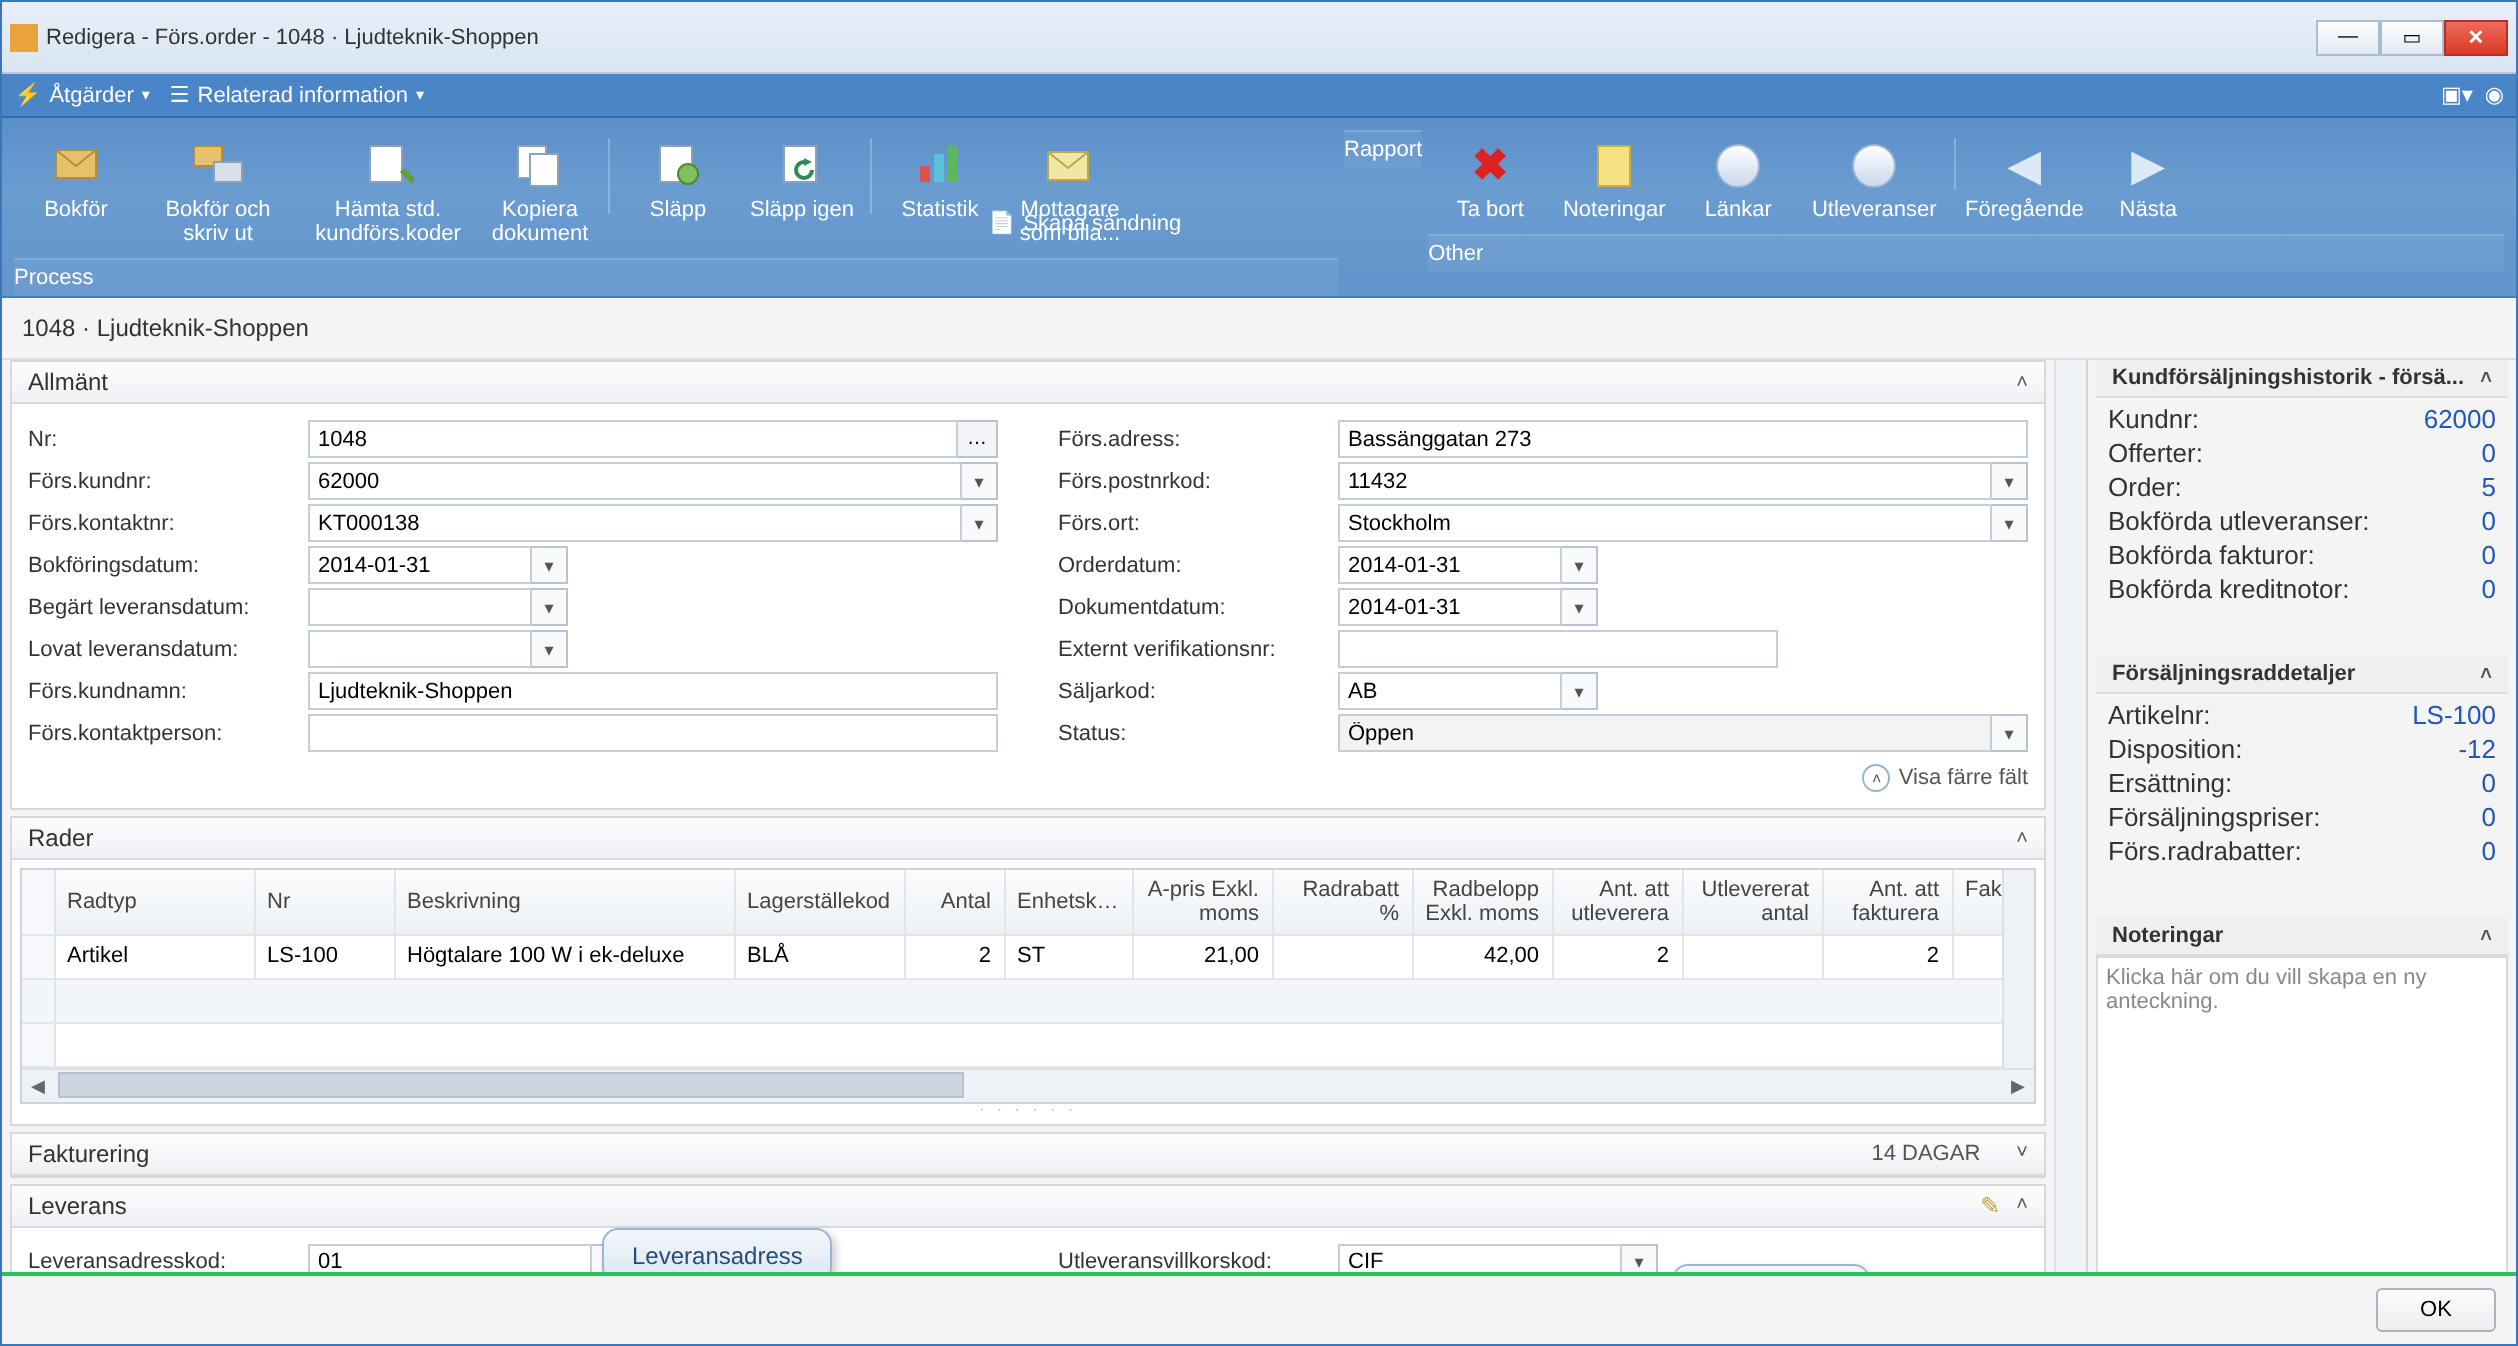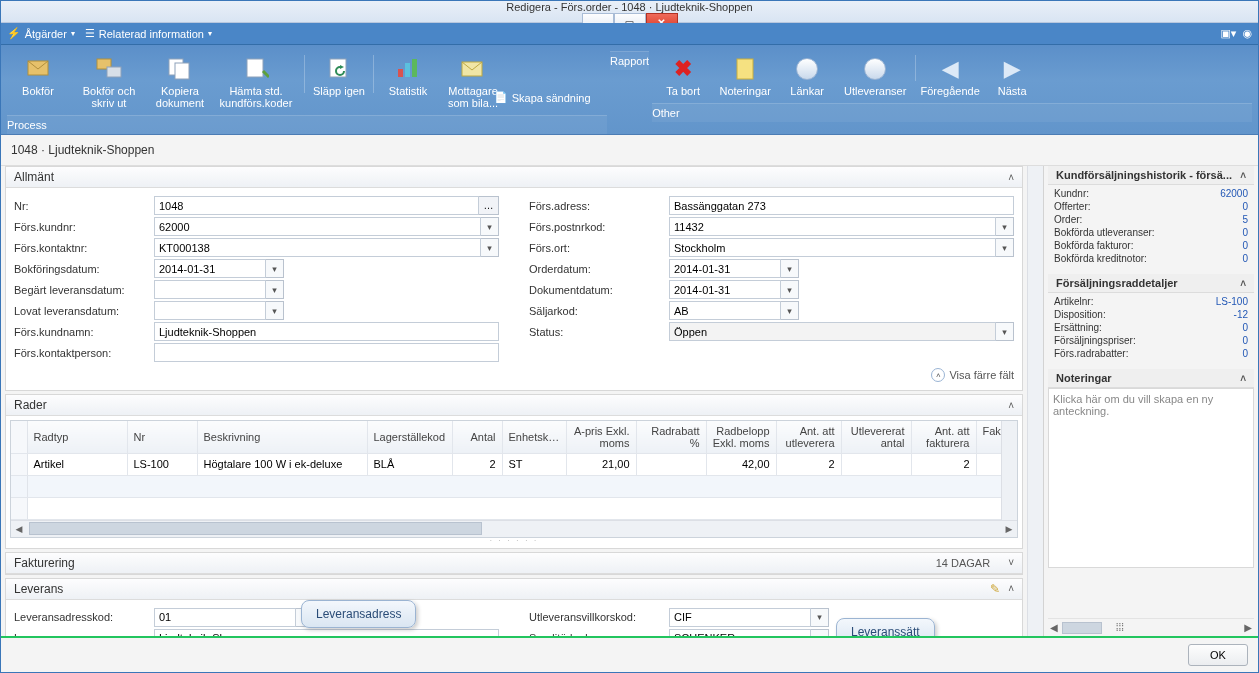--- a/index.html
+++ b/index.html
@@ -15,27 +15,26 @@
       width: 1259px;
       height: 673px;
       border: 1px solid #3a76b8;
       background: #f8f8f8;
       position: relative;
       display: flex;
       flex-direction: column;
     }
     
     .titlebar {
-      height: 22px;
+      height: 36px;
       background: linear-gradient(#e9eff8, #d9e5f3);
       display: flex;
       align-items: center;
       padding: 0 4px;
       border-bottom: 1px solid #b8c7de;
-      flex-direction: column;
     }
     .titlebar-icon {
       width: 14px; height: 14px;
       margin-right: 4px;
       background: #e9a23c;
     }
     .titlebar-title { flex: 1; color: #333; }
     .window-controls { display: flex; gap: 0; }
     .win-btn {
       width: 32px; height: 18px;
@@ -137,21 +136,21 @@
     .scroll-y {
       overflow-y: auto;
       flex:1;
     }
     .side-col {
       width: 215px;
       border-left: 1px solid #d3d3d3;
       padding: 0 4px;
       display:flex;
       flex-direction:column;
-      gap:0;
+      gap:16px;
       overflow:hidden;
       justify-content:space-between;
     }
     
     .section {
       background: #fff;
       border: 1px solid #d8d8d8;
       margin-bottom: 3px;
     }
     .section-hdr {
@@ -236,21 +235,21 @@
       background: linear-gradient(#f3f7fc,#dae6f2);
       border:1px solid #9bb4d2;
       border-radius:8px;
       padding: 6px 14px;
       font-size:12px;
       color:#2a4c77;
       box-shadow: 2px 2px 4px rgba(0,0,0,0.2);
       z-index:50;
     }
     
-    .kv { display:flex; font-size:10px; padding:1px 2px; }
+    .kv { display:flex; font-size:13px; padding:1px 2px; }
     .kv label { flex:1; color:#333; }
     .kv .v { color:#2257b5; cursor:pointer; text-decoration:none; }
     .notes-area { height:180px; border:1px solid #d9d9d9; background:#fff; padding:4px; font-size:11px; color:#888;}
     .sidebar-footer { height:18px; display:flex; align-items:center; border-top:1px solid #e3e3e3; padding:0 2px; gap:4px; font-size:10px; color:#666;}
     
     .bottom-bar {
       border-top:2px solid #22c55e;
       background:#f4f4f4;
       padding:6px 10px;
       display:flex;
@@ -319,39 +318,48 @@
         </div>
         <div class="ribbon-btn ribbon-btn-wide">
           <div class="ricon">
             <svg width="28" height="24">
                 <rect x="2" y="2" width="14" height="10" fill="#e6c16b" stroke="#b08f3c"></rect>
                 <rect x="12" y="10" width="14" height="10" fill="#d7dfe8" stroke="#8da1ba"></rect>
               </svg>
           </div>
           <span>Bokför och skriv ut</span>
         </div>
+        <div class="ribbon-btn" style="width:90px">
+          <div class="ricon">
+            <svg width="26" height="24">
+                <rect x="4" y="2" width="16" height="18" fill="#fff" stroke="#8da1ba"></rect>
+                <path d="M20 14 L26 20" stroke="#5fa03b" stroke-width="3"></path>
+              </svg>
+          </div>
+          <span>Hämta std. kundförs.koder</span>
+        </div>
         <div class="ribbon-btn">
           <div class="ricon">
             <svg width="26" height="24">
                 <rect x="2" y="2" width="14" height="16" fill="#fff" stroke="#8da1ba"></rect>
                 <rect x="8" y="6" width="14" height="16" fill="#fff" stroke="#8da1ba"></rect>
               </svg>
           </div>
           <span>Kopiera dokument</span>
         </div>
-        <div class="ribbon-btn" style="width:90px">
+        <div class="ribbon-sep"></div>
+        <div class="ribbon-btn">
           <div class="ricon">
             <svg width="26" height="24">
                 <rect x="4" y="2" width="16" height="18" fill="#fff" stroke="#8da1ba"></rect>
-                <path d="M20 14 L26 20" stroke="#5fa03b" stroke-width="3"></path>
+                <circle cx="18" cy="16" r="5" fill="#7fbf60" stroke="#4e8a34"></circle>
               </svg>
           </div>
-          <span>Hämta std. kundförs.koder</span>
-        </div>
-        <div class="ribbon-sep"></div>
+          <span>Släpp</span>
+        </div>
         <div class="ribbon-btn">
           <div class="ricon">
             <svg width="26" height="24">
                 <rect x="4" y="2" width="16" height="18" fill="#fff" stroke="#8da1ba"></rect>
                 <path d="M14 10 a4 4 0 1 0 4 4" fill="none" stroke="#2e8b57" stroke-width="2"></path>
                 <path d="M14 8 L14 12 L18 10 Z" fill="#2e8b57"></path>
               </svg>
           </div>
           <span>Släpp igen</span>
         </div>
@@ -518,20 +526,24 @@
                     <input value="2014-01-31" style="">
                     <div class="dd-btn">▾</div>
                   </div>
                 </div>
                 <div class="field">
                     <label>Dokumentdatum:</label>
                   <div class="control with-dd" style="max-width:130px">
                     <input value="2014-01-31" style="">
                     <div class="dd-btn">▾</div>
                   </div>
+                </div>
+                <div class="field">
+                    <label>Externt verifikationsnr:</label>
+                  <div class="control" style="max-width:220px"><input value="" style=""></div>
                 </div>
                 <div class="field">
                     <label>Säljarkod:</label>
                   <div class="control with-dd" style="max-width:130px">
                     <input value="AB" style="">
                     <div class="dd-btn">▾</div>
                   </div>
                 </div>
                 <div class="field">
                     <label>Status:</label>

